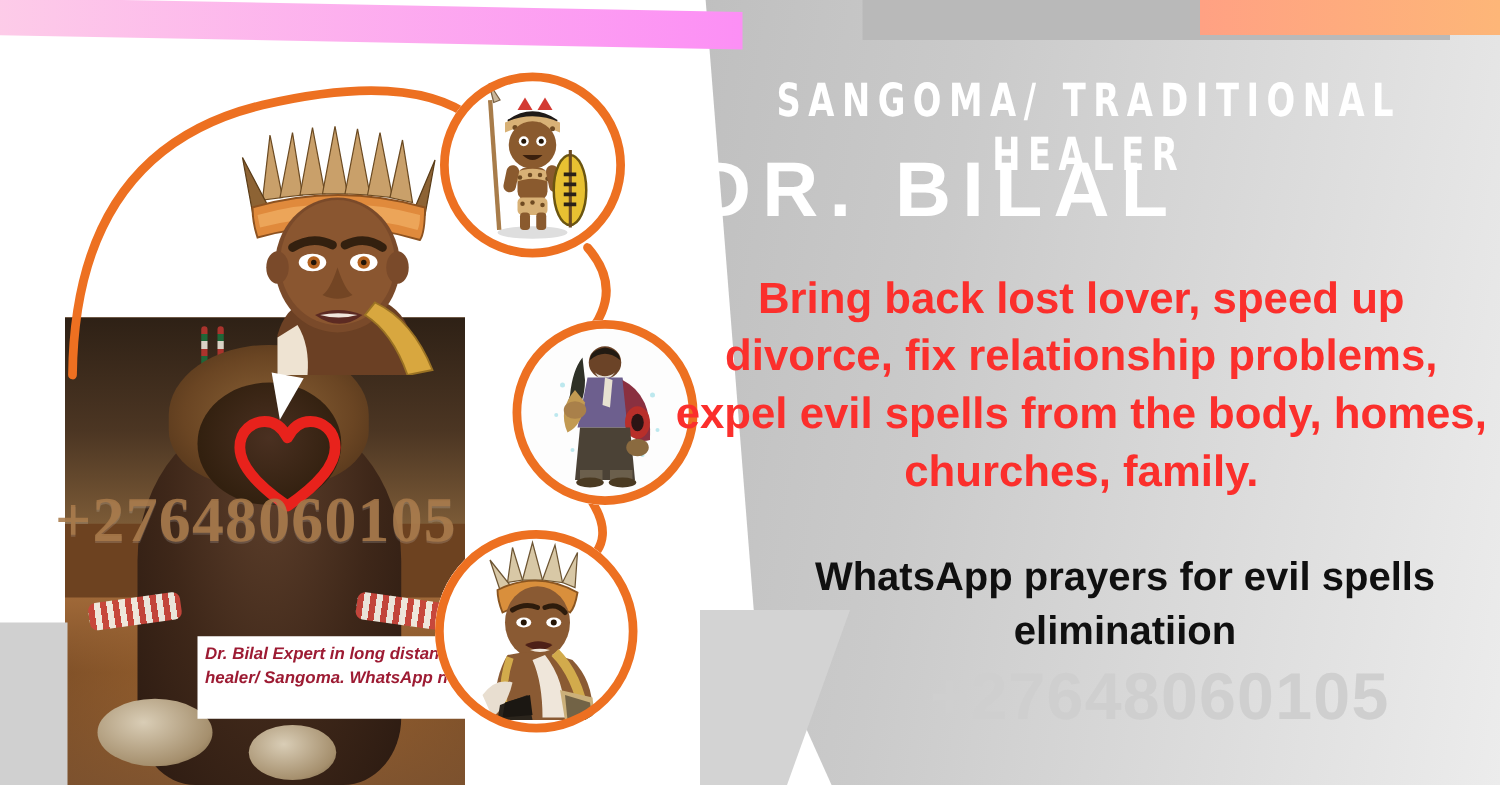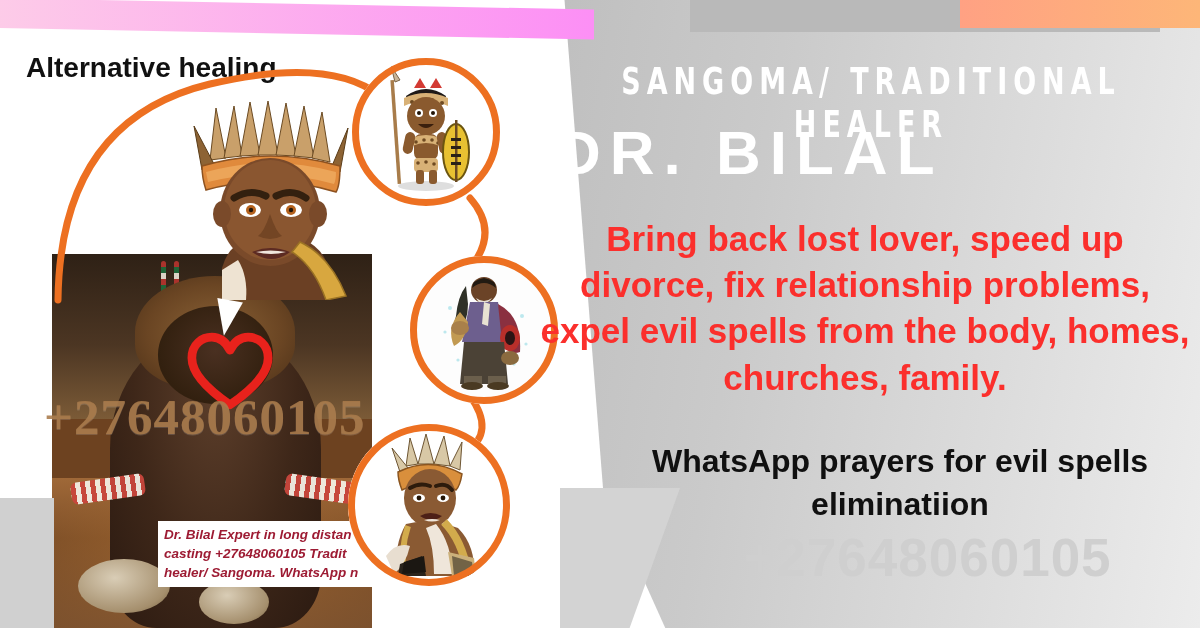--- a/index.html
+++ b/index.html
@@ -117,21 +117,20 @@
     position:absolute;left:214px;top:300px;width:0;height:0;
     border-left:13px solid transparent;border-right:13px solid transparent;
     border-top:36px solid #ffffff;transform:rotate(10deg);
   }
 
   
   .caption-box{
     position:absolute;left:158px;top:509px;width:232px;height:66px;
     background:#ffffff;padding:4px 6px;box-sizing:border-box;
     overflow:hidden;
-    margin-top:12px;
   }
   .caption-box p{
     margin:0;color:#9d1b33;font-style:italic;font-weight:700;
     font-size:13.5px;line-height:1.42;white-space:nowrap;
   }
   .grey-corner-bl{
     position:absolute;left:0;bottom:0;width:54px;height:130px;background:#d0d0d0;
   }
 
   
@@ -188,21 +187,20 @@
 
 <div id="poster">
 
   <div class="grey-panel"></div>
   <div class="grey-foot"></div>
 
   <div class="bar-grey-top"></div>
   <div class="bar-pink"></div>
   <div class="bar-orange"></div>
 
-  <div class="hl-label">Alternative healing</div>
 
   <div class="photo-main">
     <div class="ph-bg-hut"></div>
     <div class="ph-ground"></div>
     <div class="ph-strand" style="left:34%;"></div>
     <div class="ph-strand" style="left:38%;"></div>
     <div class="ph-body"></div>
     <div class="ph-hair"></div>
     <div class="ph-head"></div>
     <div class="ph-arm-band" style="left:6%;top:60%;"></div>
@@ -267,21 +265,20 @@
   <div class="heart">
     <svg viewBox="0 0 100 90">
       <path d="M50 84 C18 62 6 44 6 30 C6 14 18 6 29 6 C39 6 46 13 50 21 C54 13 61 6 71 6 C82 6 94 14 94 30 C94 44 82 62 50 84 Z" fill="none" stroke="#e8221c" stroke-width="10" stroke-linejoin="round"></path>
     </svg>
   </div>
 
   <div class="watermark-photo">+27648060105</div>
 
   <div class="caption-box">
     <p>Dr. Bilal Expert in long distan</p>
-    <p>casting +27648060105 Tradit</p>
     <p>healer/ Sangoma. WhatsApp n</p>
   </div>
 
   <svg class="curve-svg">
     <path d="M58 300 Q60 120 210 84 Q330 56 380 96" stroke="#ed7021" stroke-width="7" fill="none" stroke-linecap="round"></path>
     <path d="M470 198 Q500 232 470 268" stroke="#ed7021" stroke-width="7" fill="none" stroke-linecap="round"></path>
     <path d="M470 396 Q496 432 466 452" stroke="#ed7021" stroke-width="7" fill="none" stroke-linecap="round"></path>
   </svg>
 
   <div class="bubble-img c1">

